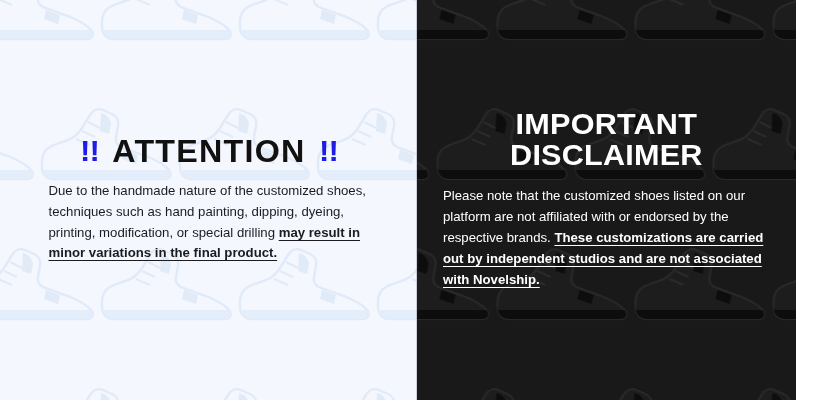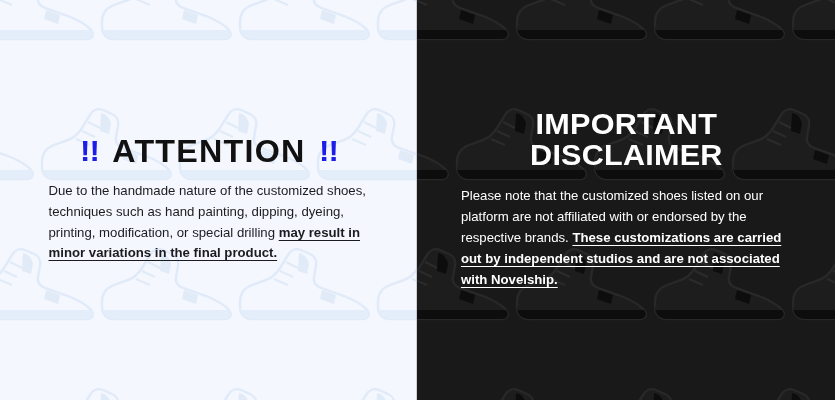--- a/index.html
+++ b/index.html
@@ -24,21 +24,21 @@
   }
 
   
   .panel {
     position: relative;
     height: 400px;
     overflow: hidden;
     box-sizing: border-box;
   }
   .panel-left  { width: 417px; background: #f4f7fd; }
-  .panel-right { width: 418px; background: #191919; }
+  .panel-right { width: 379px; background: #191919; }
 
   
   .pattern {
     position: absolute;
     inset: 0;
     pointer-events: none;
   }
   .pattern svg { display: block; width: 100%; height: 100%; }
 
   

